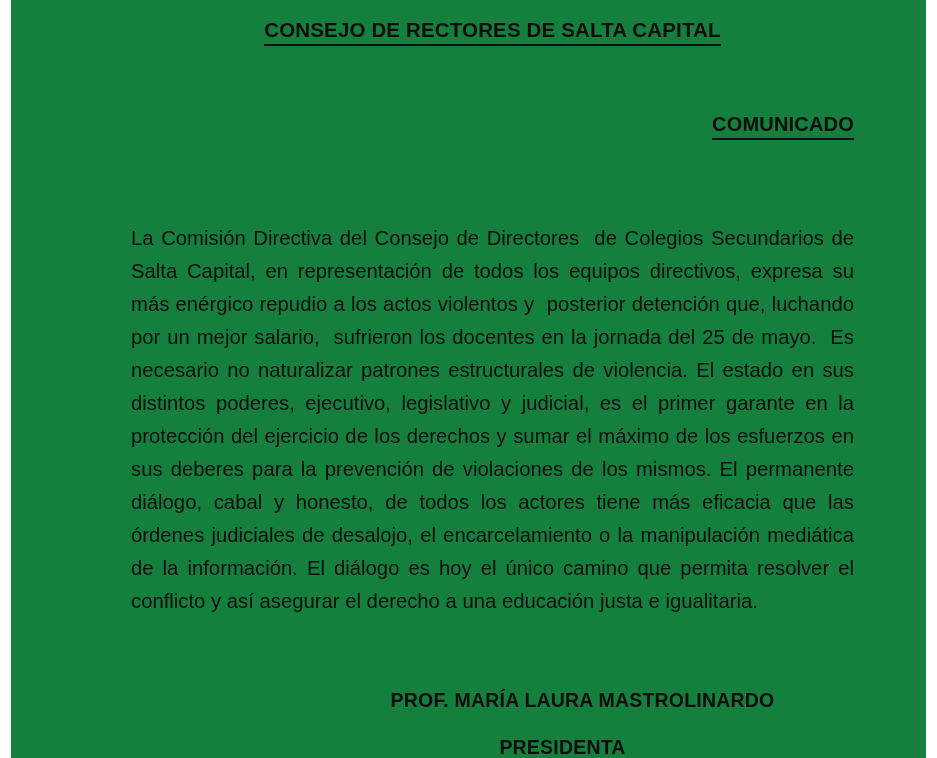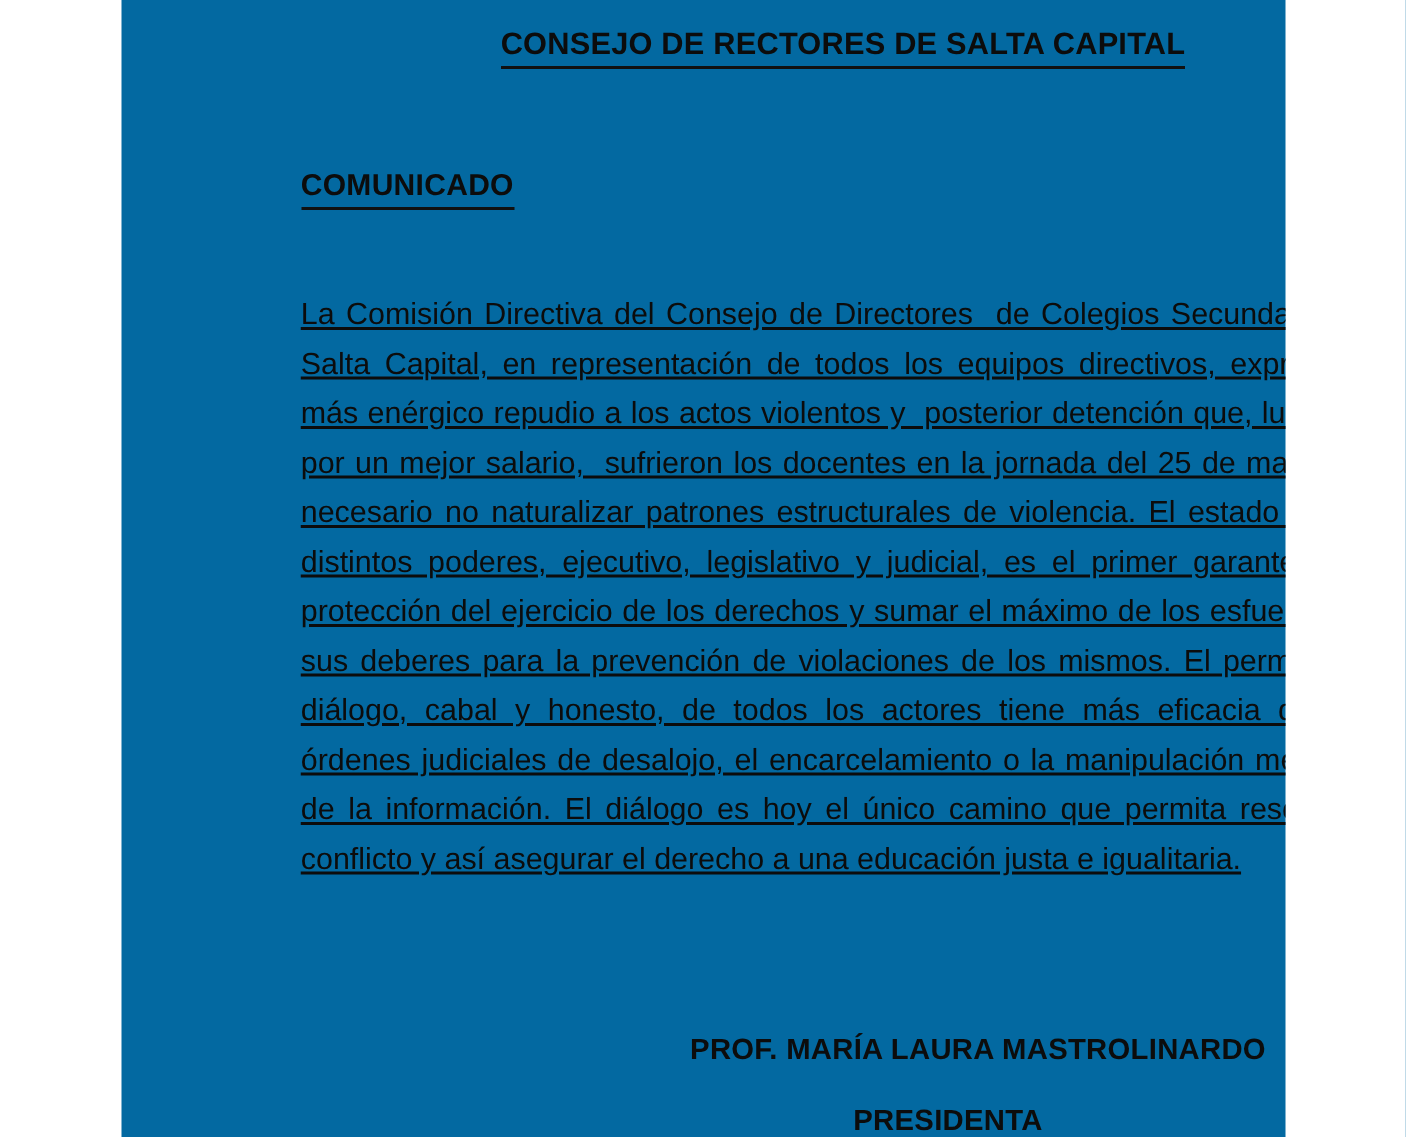--- a/index.html
+++ b/index.html
@@ -10,24 +10,24 @@
   }
 
   body {
     font-family: "Liberation Sans", sans-serif;
     color: #0c0c0c;
     -webkit-font-smoothing: antialiased;
   }
 
   .page {
     position: relative;
-    width: 776px;
+    width: 915px;
     height: 758px;
     margin: 0 auto;
-    background: #0369a1;
+    background: #15803d;
     overflow: hidden;
     box-sizing: border-box;
   }
 
   
   .col {
     position: absolute;
     left: 120px;
     width: 723px;
   }
@@ -52,43 +52,42 @@
     top: 64px;
     text-align: right;
     font-size: 20.5px;
     font-weight: normal;
     line-height: 1.3;
   }
 
   
   .doc-subject {
     top: 112px;
-    text-align: left;
+    text-align: right;
     font-size: 20px;
     font-weight: bold;
     letter-spacing: 0.2px;
     line-height: 1.25;
   }
   .doc-subject .ul {
     display: inline-block;
     border-bottom: 2px solid #111111;
     padding-bottom: 1px;
   }
 
   
   .doc-body {
-    top: 194px;
+    top: 222px;
     text-align: justify;
     text-justify: inter-word;
     font-size: 20.3px;
     line-height: 33px;
     font-weight: normal;
     white-space: pre-wrap;
     hyphens: none;
-    text-decoration: underline;
   }
 
   
   .sig-name {
     top: 688px;
     text-align: center;
     font-size: 19.5px;
     font-weight: bold;
     letter-spacing: 0.2px;
     line-height: 1.25;

